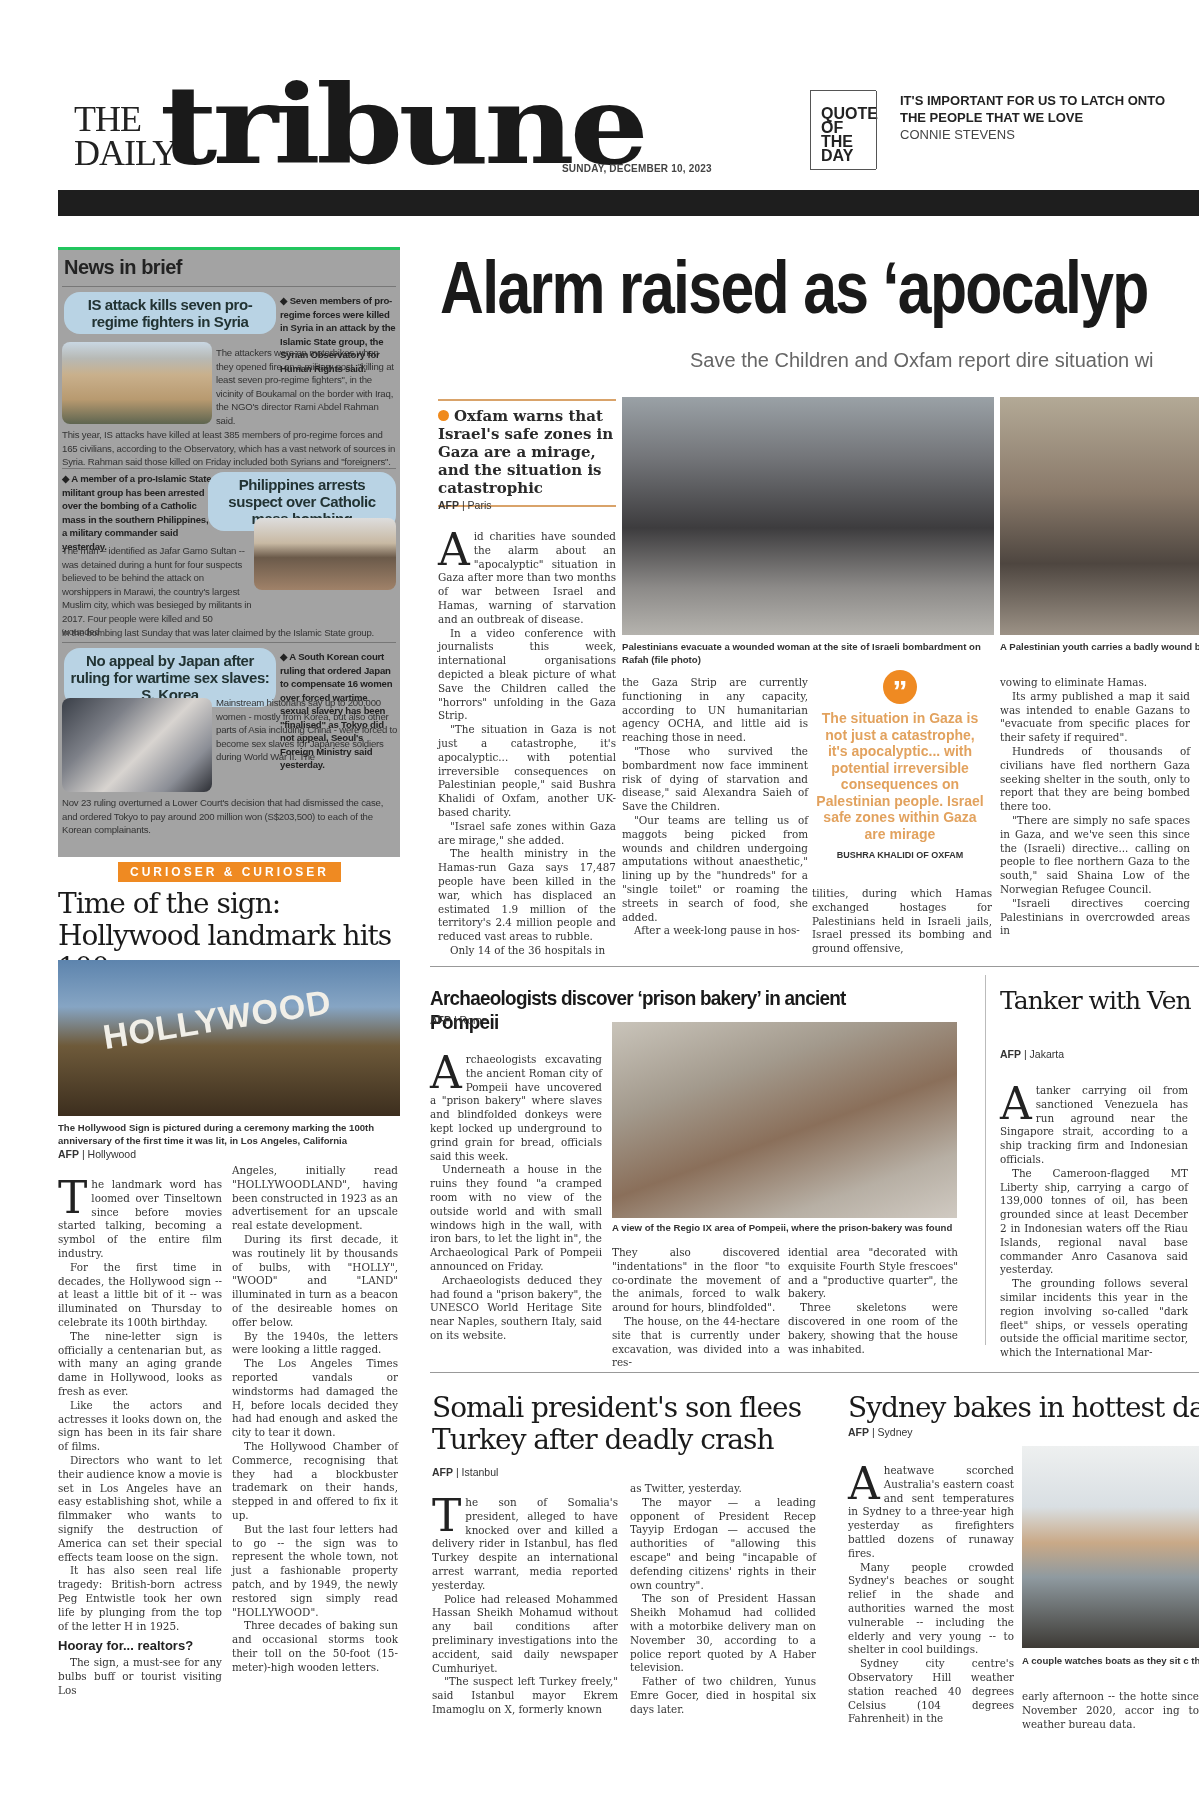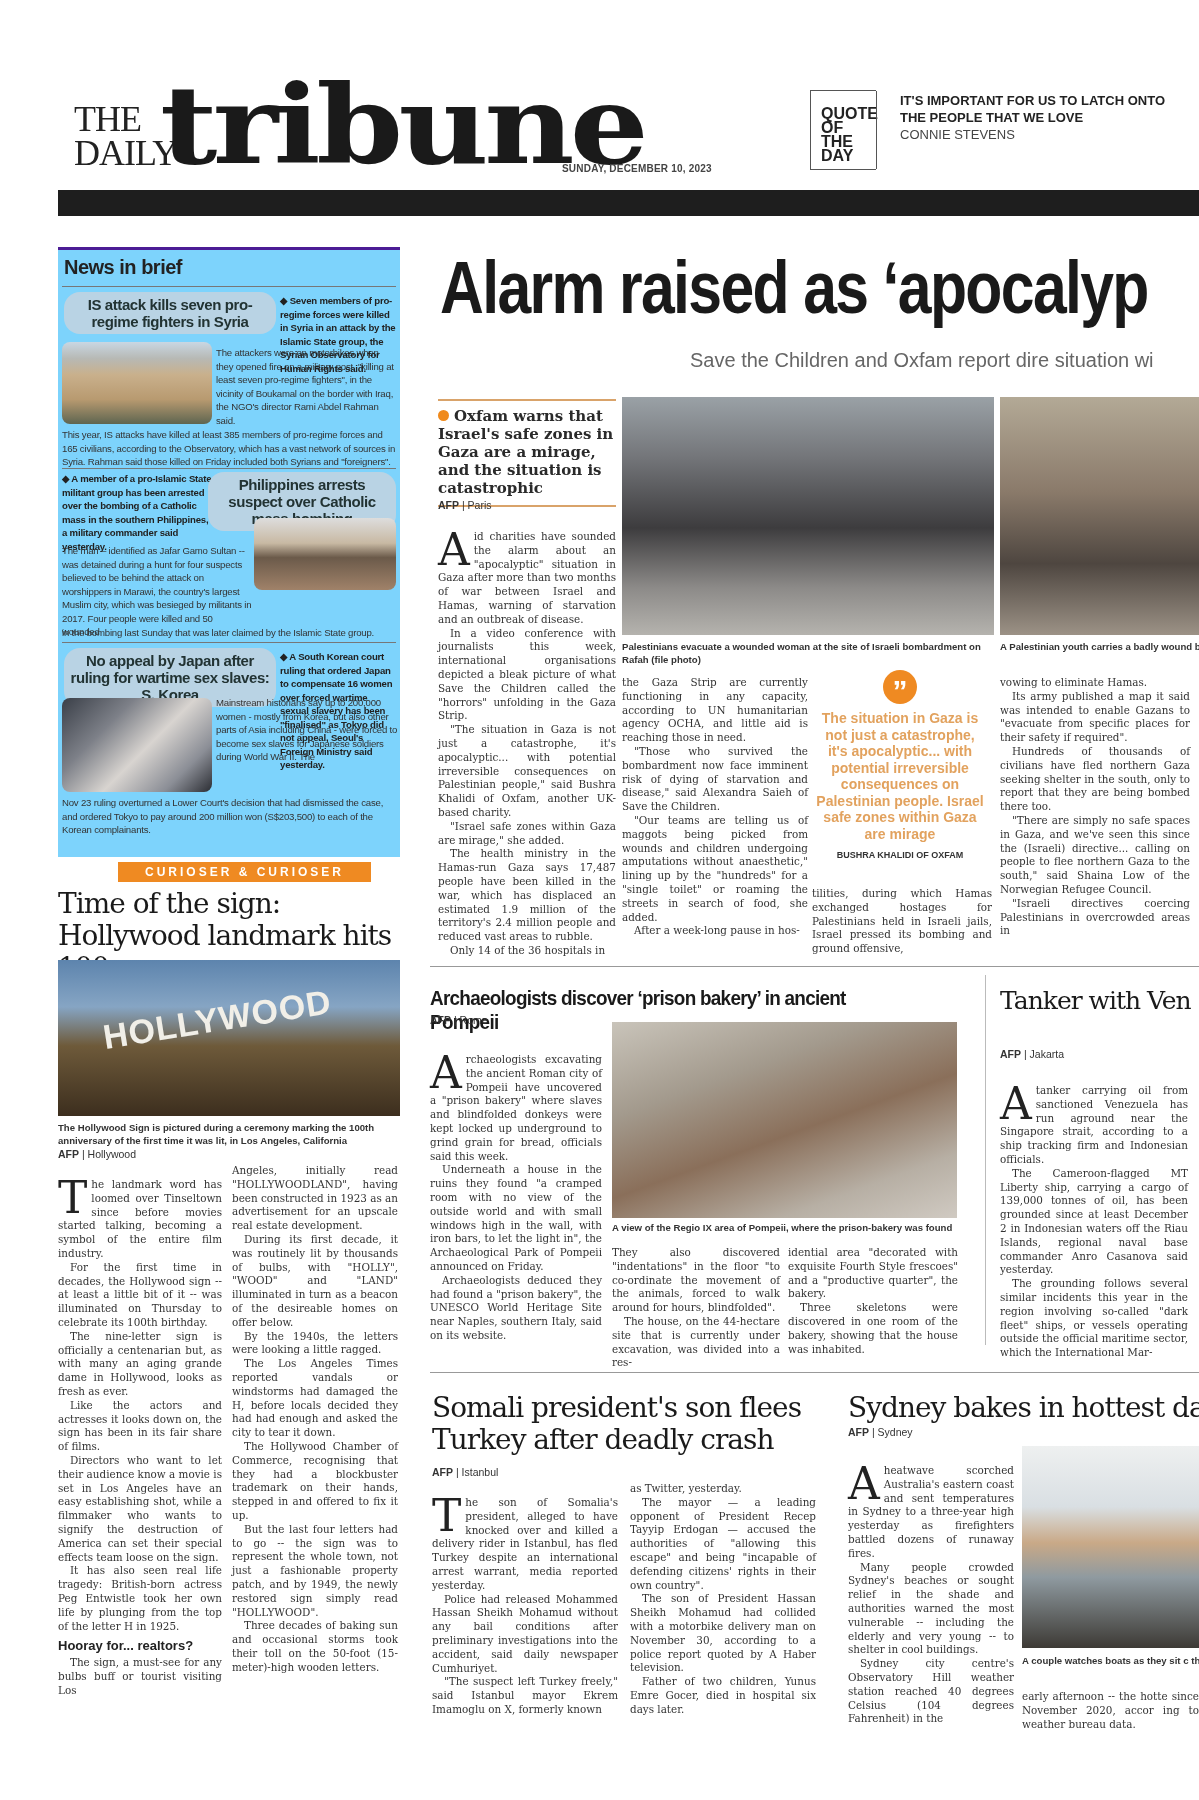--- a/index.html
+++ b/index.html
@@ -10,21 +10,21 @@
   
   .mast-the{left:74px;top:102px;font-family:"Liberation Serif",serif;font-size:36px;line-height:34px;color:#222;letter-spacing:-1px}
   .mast-trib{left:160px;top:70px;font-family:"DejaVu Serif",serif;font-weight:bold;font-size:108px;line-height:110px;color:#1a1a1a;letter-spacing:-4px;transform:scaleX(1.15);transform-origin:left top}
   .date{left:562px;top:163px;font-size:10px;font-weight:bold;color:#444;letter-spacing:0.2px}
   .qbox{left:810px;top:90px;width:66px;height:80px;border:1.5px solid #555;border-right:none;padding:16px 0 16px 10px;font-weight:bold;font-size:16px;line-height:14px;color:#222}
   .qbox:after{content:"";position:absolute;right:-1px;top:0;bottom:0;border-right:1.5px solid #555}
   .qtext{left:900px;top:92px;width:290px;font-size:13px;line-height:17px;font-weight:bold;color:#222}
   .qauthor{font-weight:normal;color:#444}
   .blackbar{left:58px;top:190px;width:1141px;height:26px;background:#1e1e1e}
   
-  .nib{left:58px;top:247px;width:342px;height:610px;background:#7dd3fc;border-top:3px solid #4c1d95}
+  .nib{left:58px;top:247px;width:342px;height:610px;background:#a3a3a3;border-top:3px solid #22c55e}
   .nib h2{position:absolute;left:6px;top:6px;font-size:20px;font-weight:bold;color:#222;letter-spacing:-0.5px}
   .nib .rule{position:absolute;left:4px;right:4px;height:1px;background:#777}
   .pill{position:absolute;background:#b9d3e4;border-radius:16px;text-align:center;font-weight:bold;color:#233;font-size:15px;line-height:17px;padding:4px 6px;letter-spacing:-0.4px}
   .brief-text{position:absolute;font-size:9.6px;line-height:13.5px;color:#333;letter-spacing:-0.2px}
   .brief-text b{color:#222}
   .photo{position:absolute;border-radius:8px;overflow:hidden}
   
   .main-h{left:440px;top:248px;font-size:74px;font-weight:bold;color:#1a1a1a;white-space:nowrap;letter-spacing:-2px;line-height:80px;transform:scaleX(0.82);transform-origin:left top}
   .main-sub{left:690px;top:349px;font-size:20px;color:#666;white-space:nowrap}
   .kicker{left:438px;top:399px;width:178px;border-top:2px solid #d9a36a;border-bottom:2px solid #d9a36a;padding:6px 0 8px;font-size:15px;line-height:18px;font-weight:bold;color:#2a2a2a}
@@ -34,21 +34,21 @@
   .col{position:absolute;font-size:10.4px;line-height:13.8px;color:#333;text-align:justify;hyphens:auto}
   .col p{text-indent:12px}
   .col p.first{text-indent:0}
   .drop{float:left;font-size:44px;line-height:36px;margin:2px 4px 0 0;font-family:"DejaVu Serif",serif;color:#222}
   .caption{position:absolute;font-size:9.6px;line-height:12.5px;font-weight:bold;color:#333}
   .pullq{left:815px;top:670px;width:170px;text-align:center}
   .pq-icon{width:34px;height:34px;border-radius:50%;background:#ef8a22;color:#fff;font-size:30px;line-height:42px;font-weight:bold;margin:0 auto 6px}
   .pq-text{font-size:14px;line-height:16.5px;font-weight:bold;color:#e2a25e}
   .pq-by{font-size:9px;font-weight:bold;color:#333;margin-top:8px}
   .hline{position:absolute;height:1px;background:#999}
-  .tag{left:118px;top:862px;background:#ef8a22;color:#fff;font-size:12px;font-weight:bold;letter-spacing:3px;padding:3px 27px}
+  .tag{left:118px;top:862px;background:#ef8a22;color:#fff;font-size:12px;font-weight:bold;letter-spacing:3px;padding:3px 12px}
   .h2{position:absolute;font-size:28px;line-height:32px;color:#1a1a1a;font-family:"DejaVu Serif",serif;letter-spacing:-1px}
   .h3{position:absolute;font-size:21px;line-height:24px;font-weight:bold;color:#1a1a1a;letter-spacing:-0.8px}
 </style>
 </head>
 <body>
 
 <div class="abs mast-the">
   <div>THE</div>
   <div>DAILY</div>
 </div>

